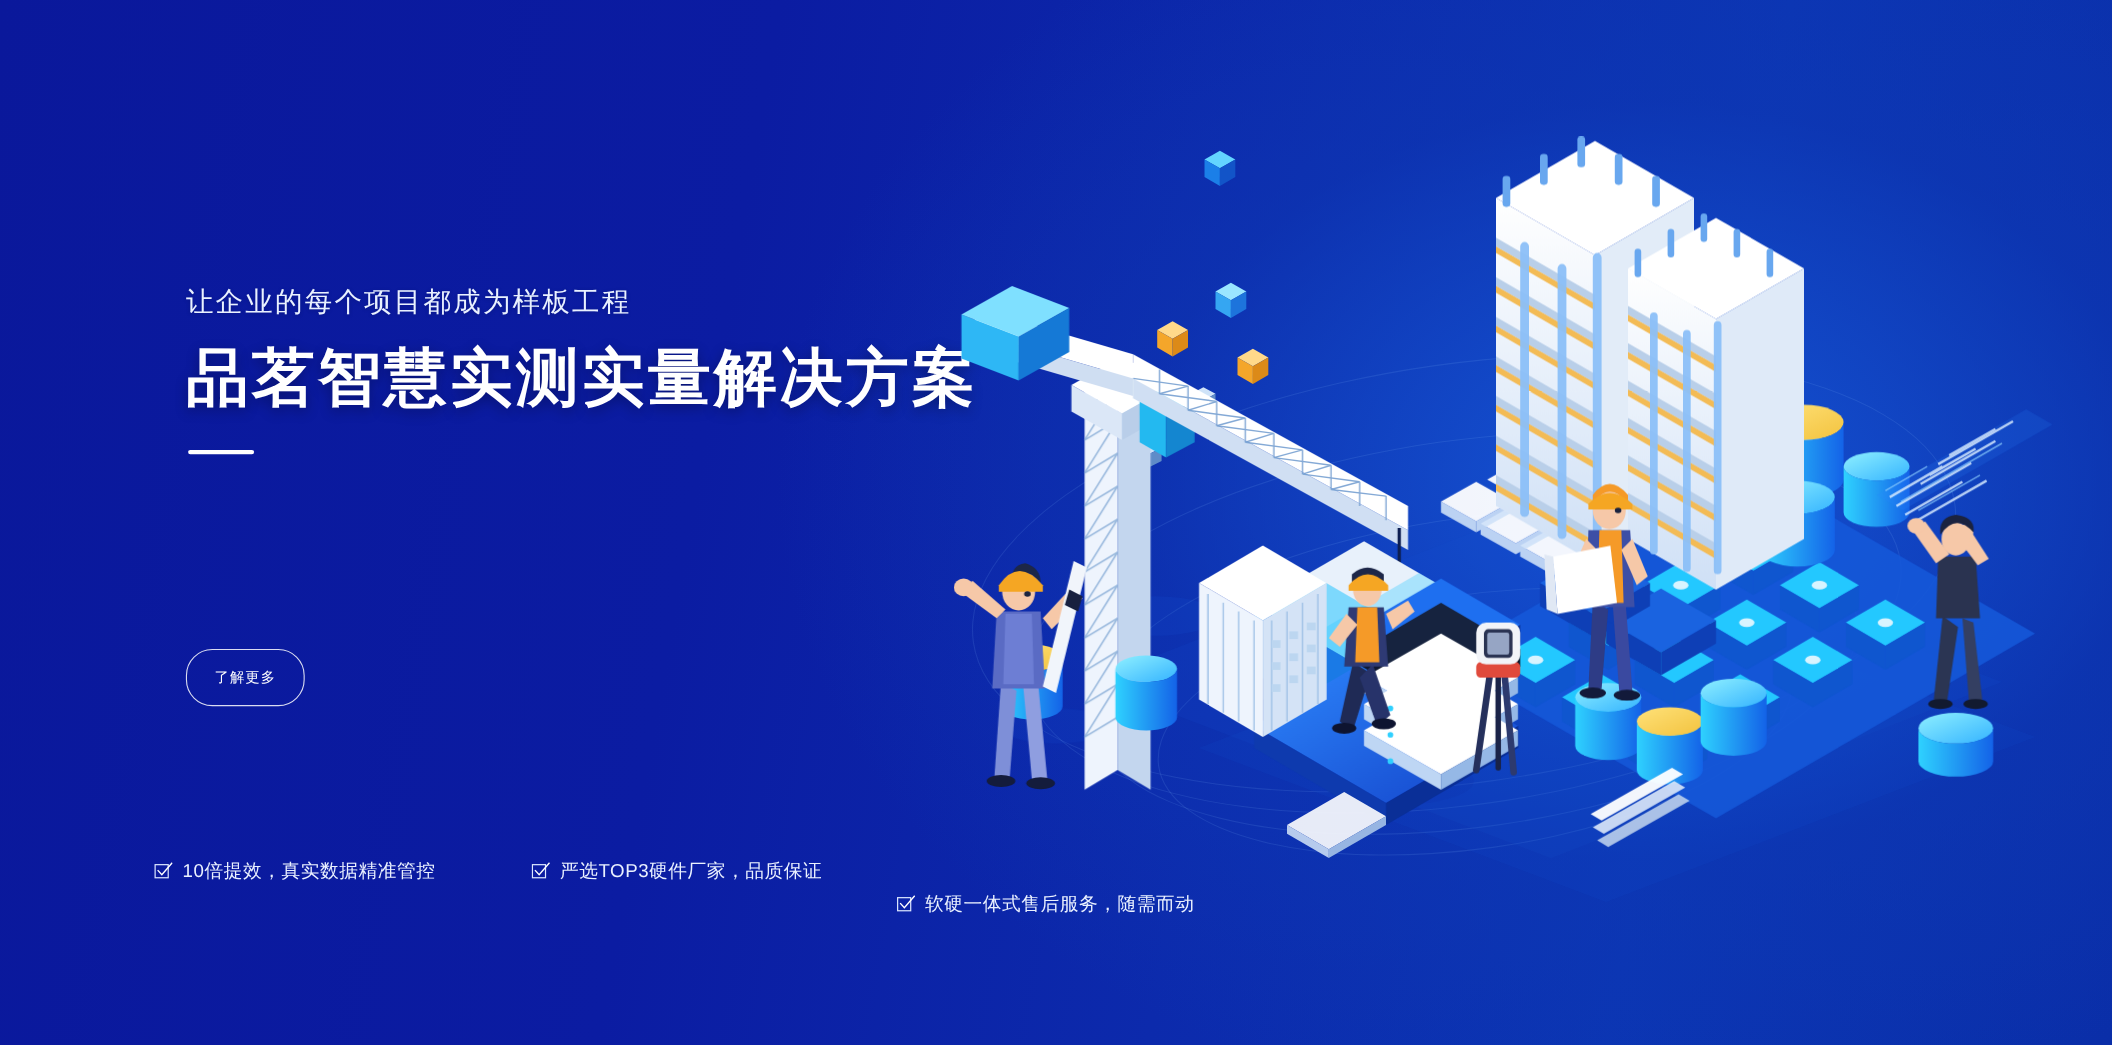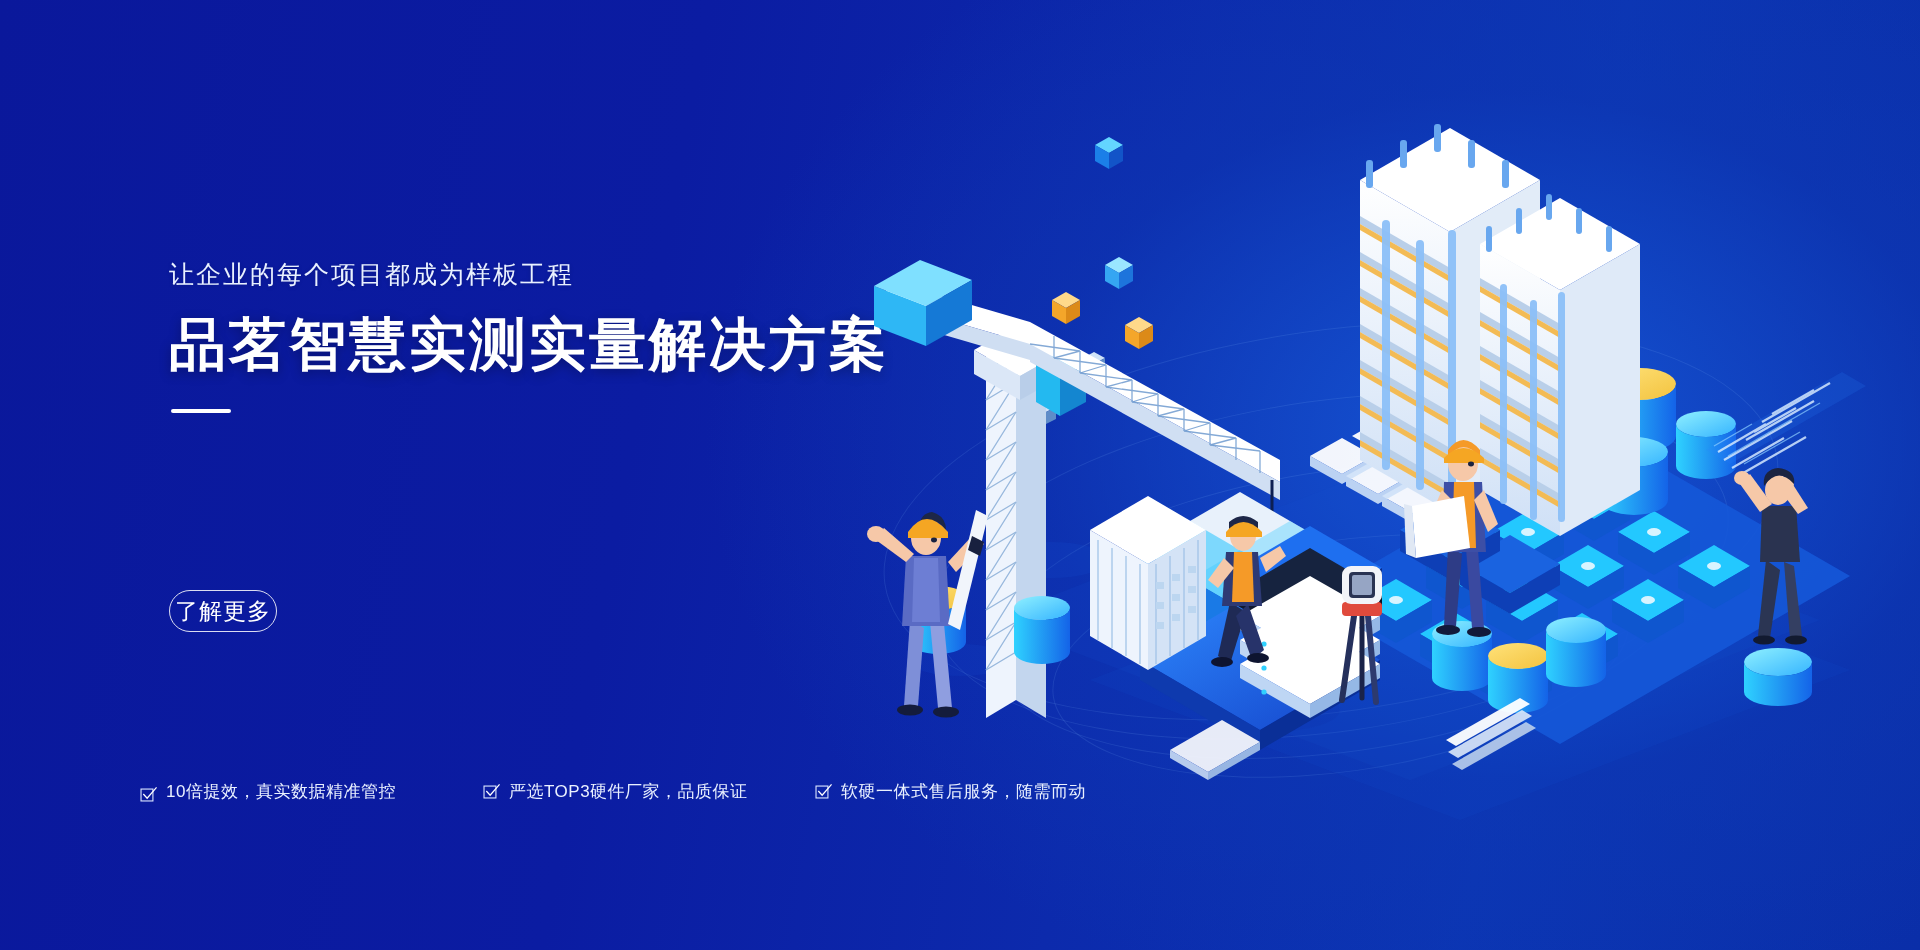--- a/index.html
+++ b/index.html
@@ -37,22 +37,22 @@
   .divider{
     position:absolute;top:409px;left:2px;width:60px;height:4px;background:#ffffff;border-radius:2px;
   }
   .desc{
     position:absolute;top:450px;left:0;width:660px;
     font-size:17px;line-height:2.0;color:#d7e4fb;letter-spacing:.6px;
     text-align:justify;
   }
   .cta{
     position:absolute;top:590px;left:0;
-    width:108px;height:42px;border:1px solid rgba(255,255,255,.85);
-    border-radius:24px;color:#ffffff;font-size:23px;letter-spacing:1px;
+    width:108px;height:52px;border:1px solid rgba(255,255,255,.85);
+    border-radius:24px;color:#ffffff;font-size:13px;letter-spacing:1px;
     display:flex;align-items:center;justify-content:center;
     background:transparent;cursor:pointer;box-sizing:border-box;
   }
 
   
   .features{position:absolute;left:140px;top:780px;width:1100px;height:34px;}
   .feature{position:absolute;display:flex;align-items:center;gap:9px;
      font-size:17px;color:#eaf1ff;letter-spacing:.5px;white-space:nowrap;}
   .feature .ck{width:17px;height:17px;flex:0 0 17px;display:block;}
 
@@ -79,37 +79,37 @@
     <div class="title">品茗智慧实测实量解决方案</div>
 
     <div class="divider"></div>
 
 
     <div class="cta">了解更多</div>
   </div>
 
   <div class="features">
 
-    <div class="feature" style="left:0px;align-items:flex-end;">
+    <div class="feature" style="left:0px;">
       <svg class="ck" viewBox="0 0 20 20">
         <rect x="1.2" y="3.6" width="14" height="14" fill="none" stroke="#dbe6ff" stroke-width="1.3"></rect>
         <path d="M4.4 10 L8.4 14.4 L19 2.2" fill="none" stroke="#ffffff" stroke-width="1.5" stroke-linecap="square"></path>
       </svg>
       <span>10倍提效，真实数据精准管控</span>
     </div>
 
     <div class="feature" style="left:305px;padding-left:38px;">
       <svg class="ck" viewBox="0 0 20 20">
         <rect x="1.2" y="3.6" width="14" height="14" fill="none" stroke="#dbe6ff" stroke-width="1.3"></rect>
         <path d="M4.4 10 L8.4 14.4 L19 2.2" fill="none" stroke="#ffffff" stroke-width="1.5" stroke-linecap="square"></path>
       </svg>
       <span>严选TOP3硬件厂家，品质保证</span>
     </div>
 
-    <div class="feature" style="left:675px;">
+    <div class="feature" style="left:675px;margin-top:30px;">
       <svg class="ck" viewBox="0 0 20 20">
         <rect x="1.2" y="3.6" width="14" height="14" fill="none" stroke="#dbe6ff" stroke-width="1.3"></rect>
         <path d="M4.4 10 L8.4 14.4 L19 2.2" fill="none" stroke="#ffffff" stroke-width="1.5" stroke-linecap="square"></path>
       </svg>
       <span>软硬一体式售后服务，随需而动</span>
     </div>
   </div>
 
   <div class="illus">
   <svg viewBox="0 0 1080 800" xmlns="http://www.w3.org/2000/svg">

